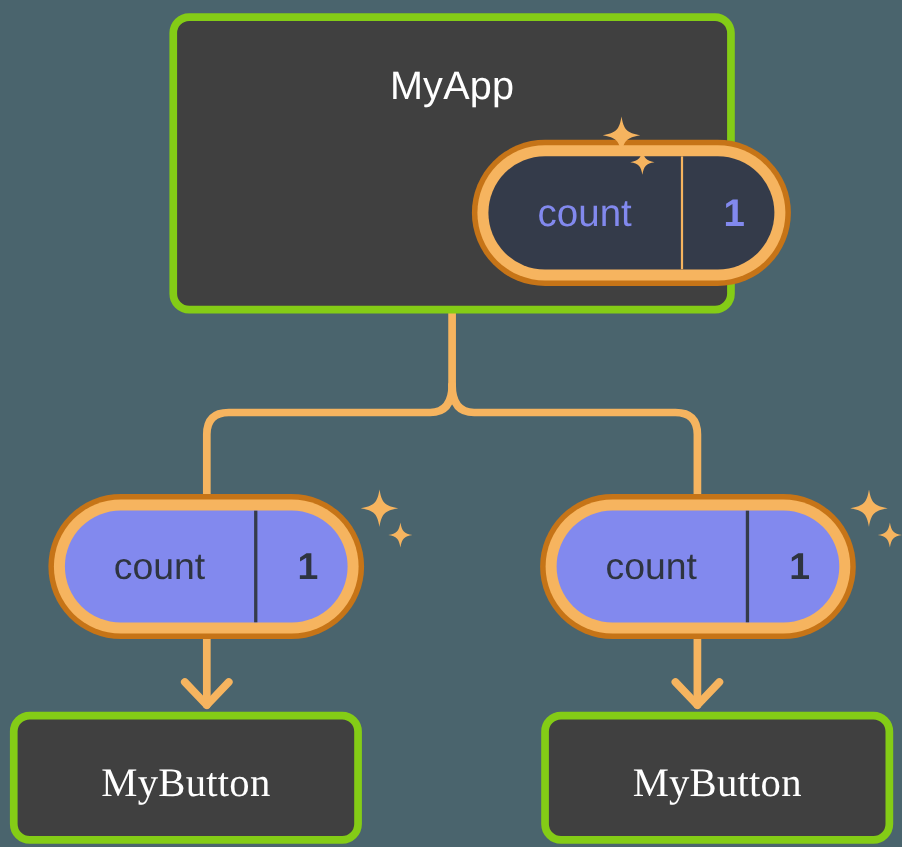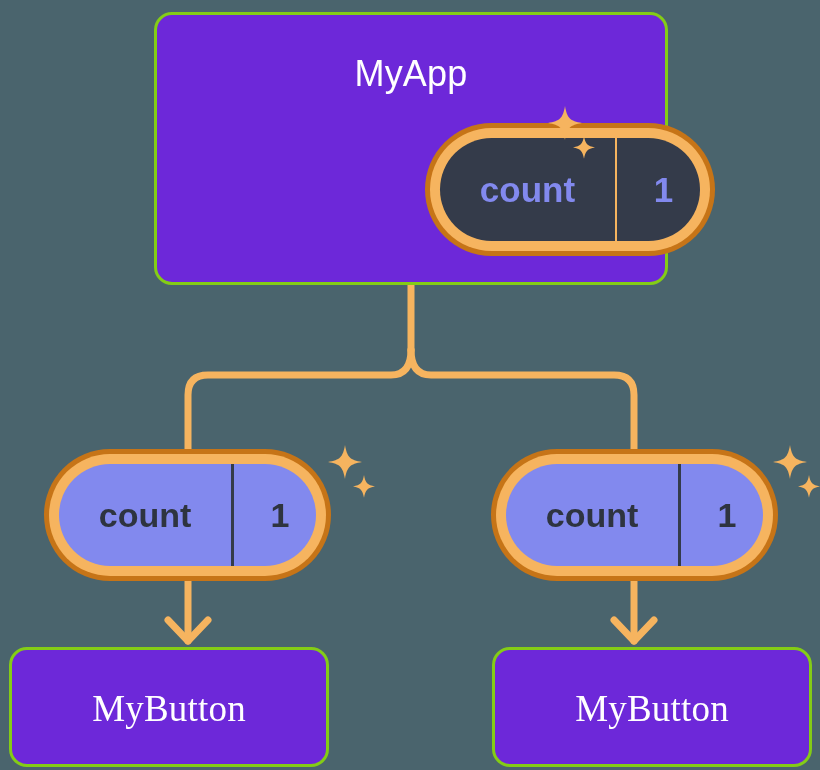--- a/index.html
+++ b/index.html
@@ -12,22 +12,22 @@
     width: 820px;
     height: 770px;
     background: #4a646d;
     overflow: hidden;
     font-family: "Liberation Sans", sans-serif;
   }
 
   
   .card {
     position: absolute;
-    background: #6d28d9;
-    border: 3px solid #84cc16;
+    background: #404040;
+    border: 7px solid #84cc16;
     border-radius: 18px;
     box-sizing: border-box;
   }
   #app-card { left: 154px; top: 12px; width: 514px; height: 273px; }
   #btn-card-left  { left: 9px;   top: 647px; width: 320px; height: 120px; }
   #btn-card-right { left: 492px; top: 647px; width: 320px; height: 120px; }
 
   .card-title {
     position: absolute;
     left: 0; right: 0;
@@ -72,21 +72,20 @@
     align-items: center;
     overflow: hidden;
     box-sizing: border-box;
   }
   .pill-cell {
     display: flex;
     align-items: center;
     justify-content: center;
     height: 100%;
     box-sizing: border-box;
-    font-weight: bold;
   }
   .pill-key { flex: 0 0 auto; }
   .pill-val { flex: 0 0 auto; font-weight: 700; }
 
   
   #pill-app { left: 268px; top: 108px; width: 290px; height: 133px; }
   #pill-app .pill-inner { background: #343b4a; }
   #pill-app .pill-key {
     width: 177px;
     color: #8289ee;

